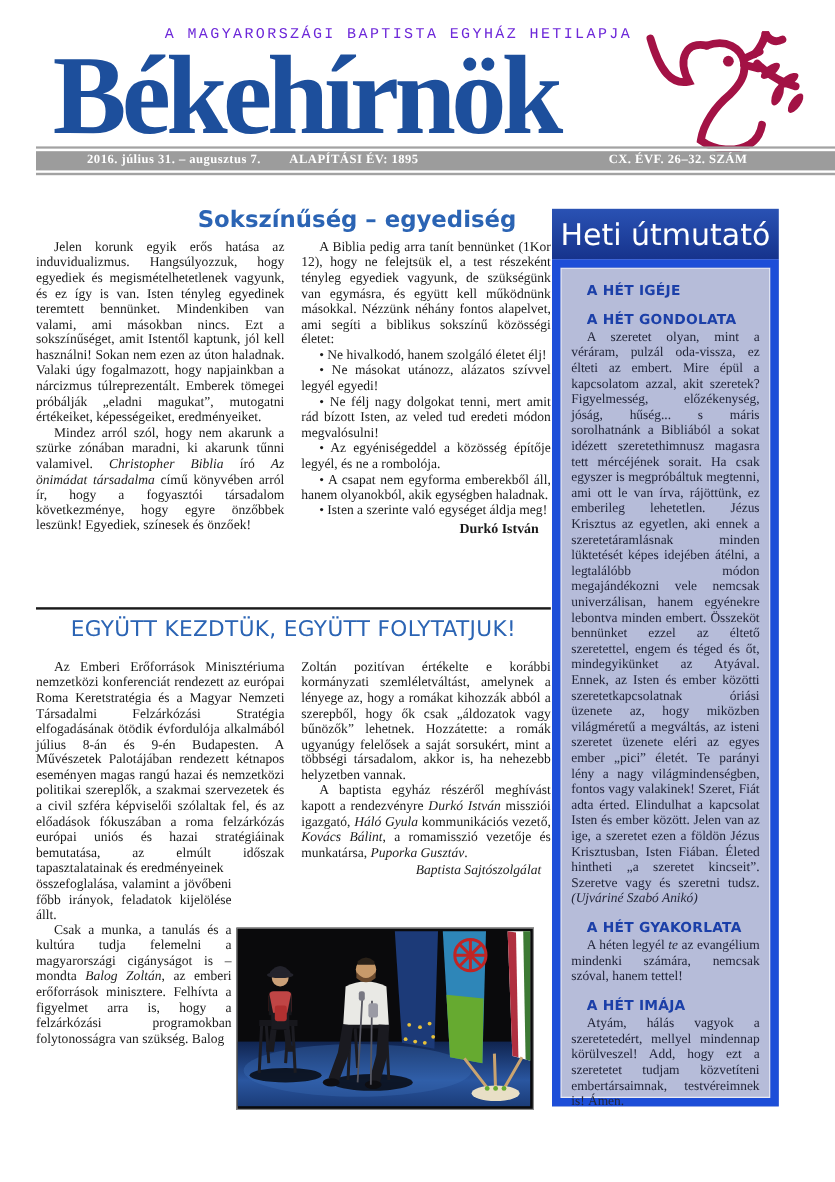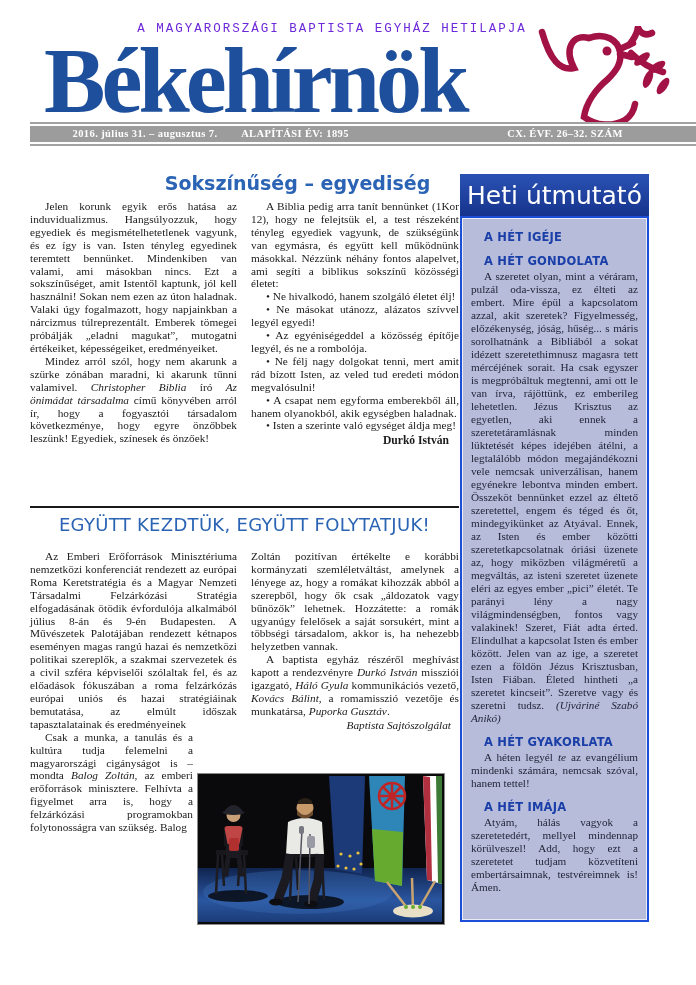--- a/index.html
+++ b/index.html
@@ -72,21 +72,21 @@
   }
   
   .sidebar{position:absolute;left:460px;top:174px;width:189px;}
   .sb-header{
     height:42px;background:linear-gradient(#2a52b4,#16338c);
     display:flex;align-items:center;justify-content:center;
     font-family:"DejaVu Sans",sans-serif;font-size:25px;color:#ffffff;
   }
   .sb-body{
     box-sizing:border-box;height:706px;background:#b6bcd9;
-    border:2px solid #1d4ed8;box-shadow:inset 0 0 0 1px #e9ebf5;
+    border:7px solid #1d4ed8;box-shadow:inset 0 0 0 1px #e9ebf5;
     padding:12px 9px 0 9px;
   }
   .sb-heading{
     font-family:"DejaVu Sans",sans-serif;font-weight:bold;font-size:11.5px;
     color:#1b3fa8;margin:10px 0 2px 13px;letter-spacing:0.2px;
   }
   .sb-heading:first-child{margin-top:0;}
   .sb-text{
     font-size:11.2px;line-height:13px;text-align:justify;color:#23263a;margin:0;
     text-indent:13px;
@@ -134,36 +134,37 @@
   <h1>Sokszínűség – egyediség</h1>
   <div class="cols">
     <div class="col-a bodytext">
       <p>Jelen korunk egyik erős hatása az induvidualizmus. Hangsúlyozzuk, hogy egyediek és megismételhetetlenek vagyunk, és ez így is van. Isten tényleg egyedinek teremtett bennünket. Mindenkiben van valami, ami másokban nincs. Ezt a sokszínűséget, amit Istentől kaptunk, jól kell használni! Sokan nem ezen az úton haladnak. Valaki úgy fogalmazott, hogy napjainkban a nárcizmus túlreprezentált. Emberek tömegei próbálják „eladni magukat”, mutogatni értékeiket, képességeiket, eredményeiket.</p>
       <p><span>Mindez arról szól, hogy nem akarunk a szürke zónában maradni, ki akarunk tűnni valamivel. </span><span class="it">Christopher Biblia</span><span> író </span><span class="it">Az önimádat társadalma</span><span> című könyvében arról ír, hogy a fogyasztói társadalom következménye, hogy egyre önzőbbek leszünk! Egyediek, színesek és önzőek!</span></p>
     </div>
     <div class="col-b bodytext">
       <p>A Biblia pedig arra tanít bennünket (1Kor 12), hogy ne felejtsük el, a test részeként tényleg egyediek vagyunk, de szükségünk van egymásra, és együtt kell működnünk másokkal. Nézzünk néhány fontos alapelvet, ami segíti a biblikus sokszínű közösségi életet:</p>
       <p>• Ne hivalkodó, hanem szolgáló életet élj!</p>
       <p>• Ne másokat utánozz, alázatos szívvel legyél egyedi!</p>
+      <p>• Ne félj nagy dolgokat tenni, mert amit rád bízott Isten, az veled tud eredeti módon megvalósulni!</p>
       <p>• Az egyéniségeddel a közösség építője legyél, és ne a rombolója.</p>
-      <p>• Ne félj nagy dolgokat tenni, mert amit rád bízott Isten, az veled tud eredeti módon megvalósulni!</p>
       <p>• A csapat nem egyforma emberekből áll, hanem olyanokból, akik egységben haladnak.</p>
       <p>• Isten a szerinte való egységet áldja meg!</p>
       <div class="byline">Durkó István</div>
     </div>
   </div>
 </div>
 
 <div class="divider"></div>
 
 <div class="a2">
   <h2>EGYÜTT KEZDTÜK, EGYÜTT FOLYTATJUK!</h2>
   <div class="a2-col1 bodytext">
     <p>Az Emberi Erőforrások Minisztériuma nemzetközi konferenciát rendezett az európai Roma Keretstratégia és a Magyar Nemzeti Társadalmi Felzárkózási Stratégia elfogadásának ötödik évfordulója alkalmából július 8-án és 9-én Budapesten. A Művészetek Palotájában rendezett kétnapos eseményen magas rangú hazai és nemzetközi politikai szereplők, a szakmai szervezetek és a civil szféra képviselői szólaltak fel, és az előadások fókuszában a roma felzárkózás európai uniós és hazai stratégiáinak bemutatása, az elmúlt időszak tapasztalatainak és eredményeinek</p>
     <div class="a2-col1-narrow">
+      <p style="text-indent:0">összefoglalása, valamint a jövőbeni főbb irányok, feladatok kijelölése állt.</p>
       <p><span>Csak a munka, a tanulás és a kultúra tudja felemelni a magyarországi cigányságot is – mondta </span><span class="it">Balog Zoltán</span><span>, az emberi erőforrások minisztere. Felhívta a figyelmet arra is, hogy a felzárkózási programokban folytonosságra van szükség. Balog</span></p>
     </div>
   </div>
   <div class="a2-col2 bodytext">
     <p style="text-indent:0">Zoltán pozitívan értékelte e korábbi kormányzati szemléletváltást, amelynek a lényege az, hogy a romákat kihozzák abból a szerepből, hogy ők csak „áldozatok vagy bűnözők” lehetnek. Hozzátette: a romák ugyanúgy felelősek a saját sorsukért, mint a többségi társadalom, akkor is, ha nehezebb helyzetben vannak.</p>
     <p><span>A baptista egyház részéről meghívást kapott a rendezvényre </span><span class="it">Durkó István</span><span> missziói igazgató, </span><span class="it">Háló Gyula</span><span> kommunikációs vezető, </span><span class="it">Kovács Bálint</span><span>, a romamisszió vezetője és munkatársa, </span><span class="it">Puporka Gusztáv</span><span>.</span></p>
     <div class="byline-italic">Baptista Sajtószolgálat</div>
   </div>
 
   <div class="photo">

